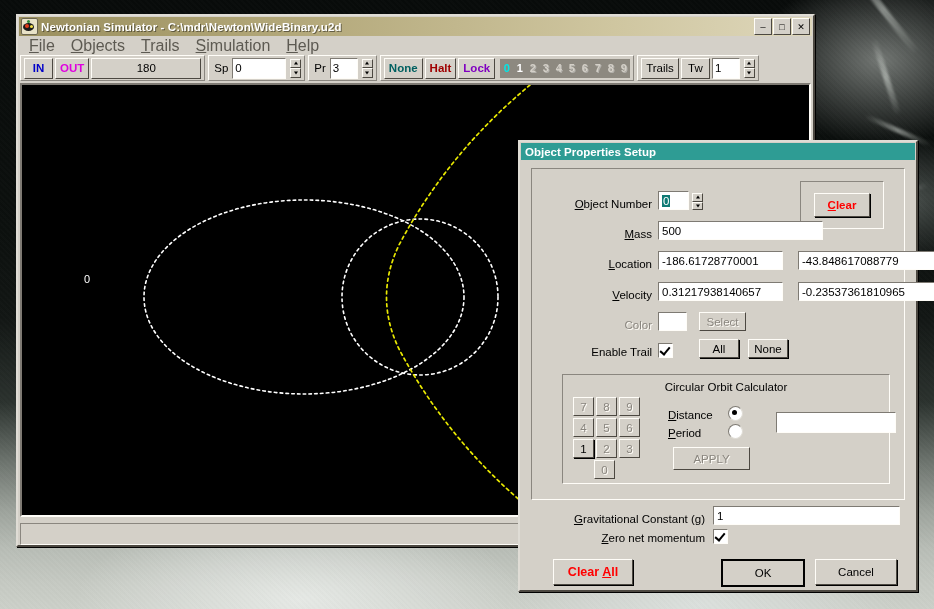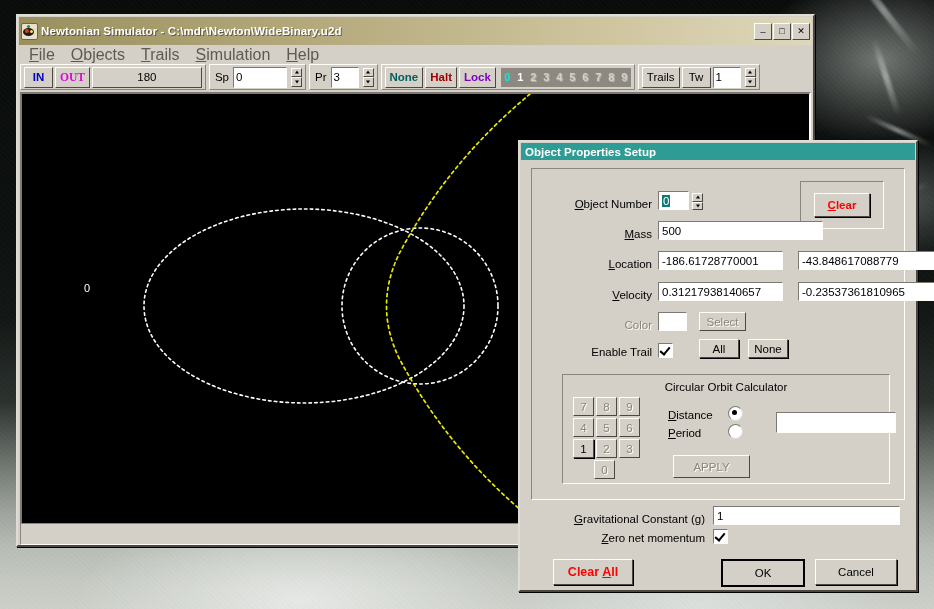--- a/index.html
+++ b/index.html
@@ -23,21 +23,21 @@
     filter:blur(1px);pointer-events:none;}
 
   
   .win{position:absolute;background:#d4d0c8;
     border:2px solid;border-color:#dfdcd5 #4c4841 #4c4841 #dfdcd5;
     box-shadow:1px 1px 0 #000;}
   .grp{border:1px solid;border-color:#8a867f #fffdf8 #fffdf8 #8a867f;}
 
   
   #app{left:16px;top:14px;width:795px;height:529px;}
-  #titlebar{height:28px;margin:1px 1px 0 1px;
+  #titlebar{height:19px;margin:1px 1px 0 1px;
     background:linear-gradient(90deg,#9a8f5e 0%,#b3a87a 35%,#cfc6a0 75%,#ded7bb 100%);
     display:flex;align-items:center;padding-left:2px;}
   #titleicon{width:15px;height:15px;flex:0 0 auto;margin-right:3px;position:relative;
     background:#e8e2c8;border:1px solid #6b6550;border-radius:2px;overflow:hidden;}
   #titleicon i{position:absolute;display:block;border-radius:50%;}
   .tbtext{color:#fff;font-weight:bold;font-size:11.5px;white-space:nowrap;
     text-shadow:1px 1px 0 rgba(0,0,0,.45);letter-spacing:.1px;}
   #winbtns{margin-left:auto;display:flex;gap:0;padding-right:2px;}
   .wbtn{width:16px;height:15px;background:#d4d0c8;margin-left:1px;
     border:1px solid;border-color:#fffdf8 #4c4841 #4c4841 #fffdf8;
@@ -173,21 +173,21 @@
     <div class="menuitem"><u>T</u>rails</div>
     <div class="menuitem"><u>S</u>imulation</div>
     <div class="menuitem"><u>H</u>elp</div>
   </div>
 
   <div id="toolbar">
 
 
     <div class="tgroup">
       <div class="tbtn" style="color:#0000c8;">IN</div>
-      <div class="tbtn" style="color:#e000e0;font-family:Liberation Serif, serif;">OUT</div>
+      <div class="tbtn" style="color:#e000e0;">OUT</div>
       <div class="readout">180</div>
     </div>
 
     <div class="tgroup">
       <div class="lbl">Sp</div>
       <div class="spinbox" style="width:50px;">0</div>
       <div class="spin">
           <div class="up"></div>
           <div class="dn"></div>
         </div>
@@ -333,21 +333,21 @@
           <div class="flabel" style="width:52px;text-align:left;"><u class="acc">D</u>istance</div>
           <div class="radio on" style="margin-left:8px;"></div>
         </div>
         <div class="row" style="left:105px;top:49px;">
           <div class="flabel" style="width:52px;text-align:left;"><u class="acc">P</u>eriod</div>
           <div class="radio" style="margin-left:8px;"></div>
         </div>
 
         <div class="tfield" style="position:absolute;left:213px;top:37px;width:115px;height:19px;"></div>
 
-        <div class="dbtn dis" style="position:absolute;left:110px;top:80px;width:75px;height:21px;">APPLY</div>
+        <div class="dbtn dis" style="position:absolute;left:110px;top:72px;width:75px;height:21px;">APPLY</div>
       </div>
     </div>
 
     <div class="row" style="left:24px;top:346px;">
       <div class="flabel" style="width:160px;"><u class="acc">G</u>ravitational Constant (g)</div>
       <div class="tfield" style="width:182px;margin-left:8px;">1</div>
     </div>
 
     <div class="row" style="left:24px;top:369px;">
       <div class="flabel" style="width:160px;"><u class="acc">Z</u>ero net momentum</div>

